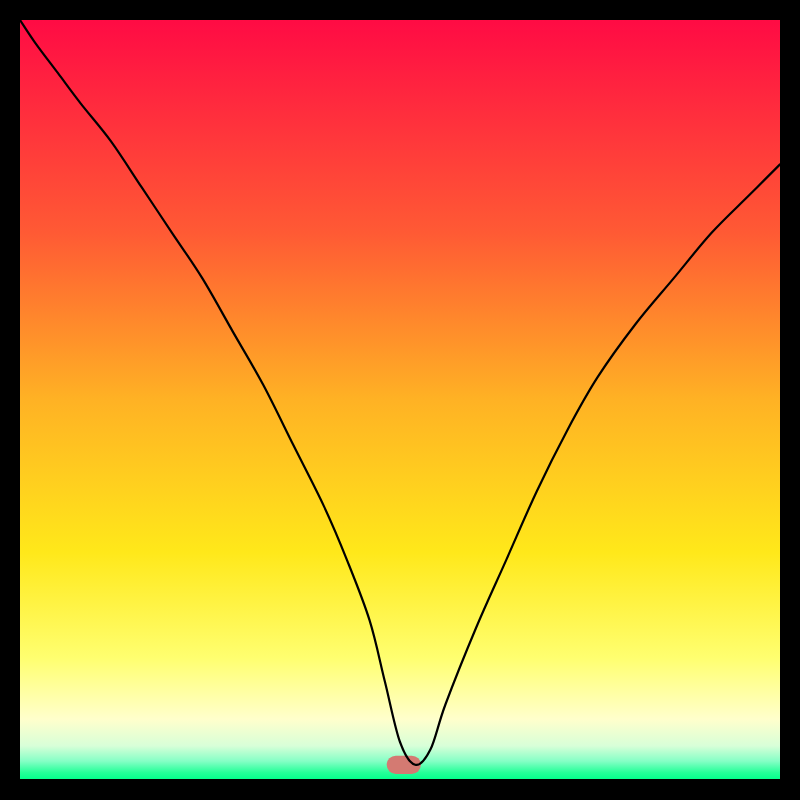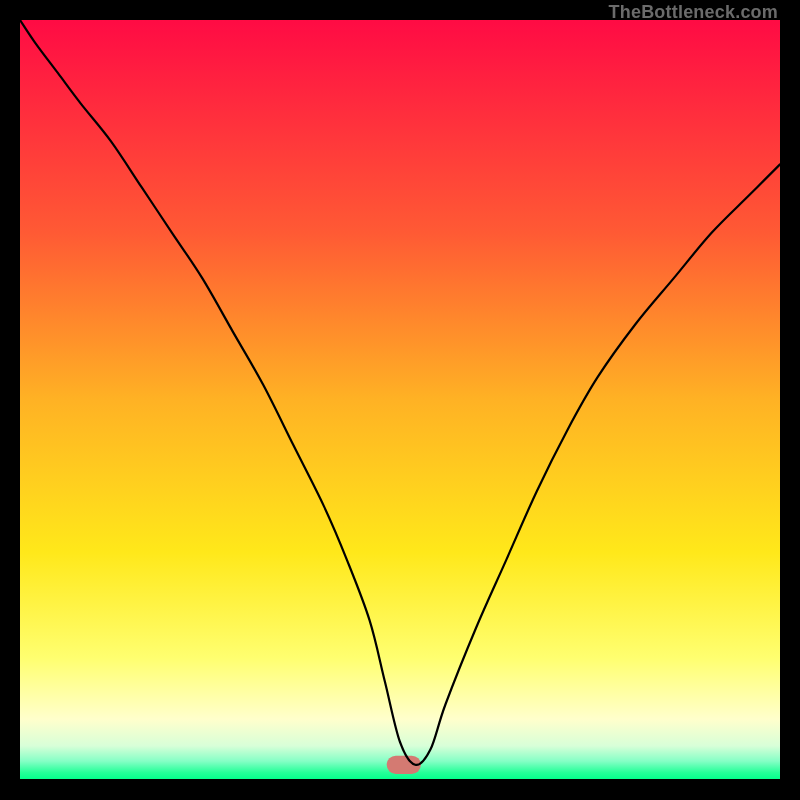--- a/index.html
+++ b/index.html
@@ -33,21 +33,20 @@
     font-weight: 600;
     color: #6b6b6b;
     letter-spacing: 0.2px;
     z-index: 5;
   }
 </style>
 </head>
 <body>
 <div class="frame">
 
-  <div class="watermark">TheBottleneck.com</div>
 
   <div class="plot-area">
     <svg id="chart-svg" width="760" height="760" viewBox="0 0 760 760" preserveAspectRatio="none">
         <defs>
           <linearGradient id="bg-grad" x1="0" y1="0" x2="0" y2="1">
             <stop offset="0%" stop-color="#ff0b44"></stop>
             <stop offset="28.000000000000004%" stop-color="#ff5a34"></stop>
             <stop offset="50%" stop-color="#ffb224"></stop>
             <stop offset="70%" stop-color="#ffe81a"></stop>
             <stop offset="84%" stop-color="#ffff70"></stop>

